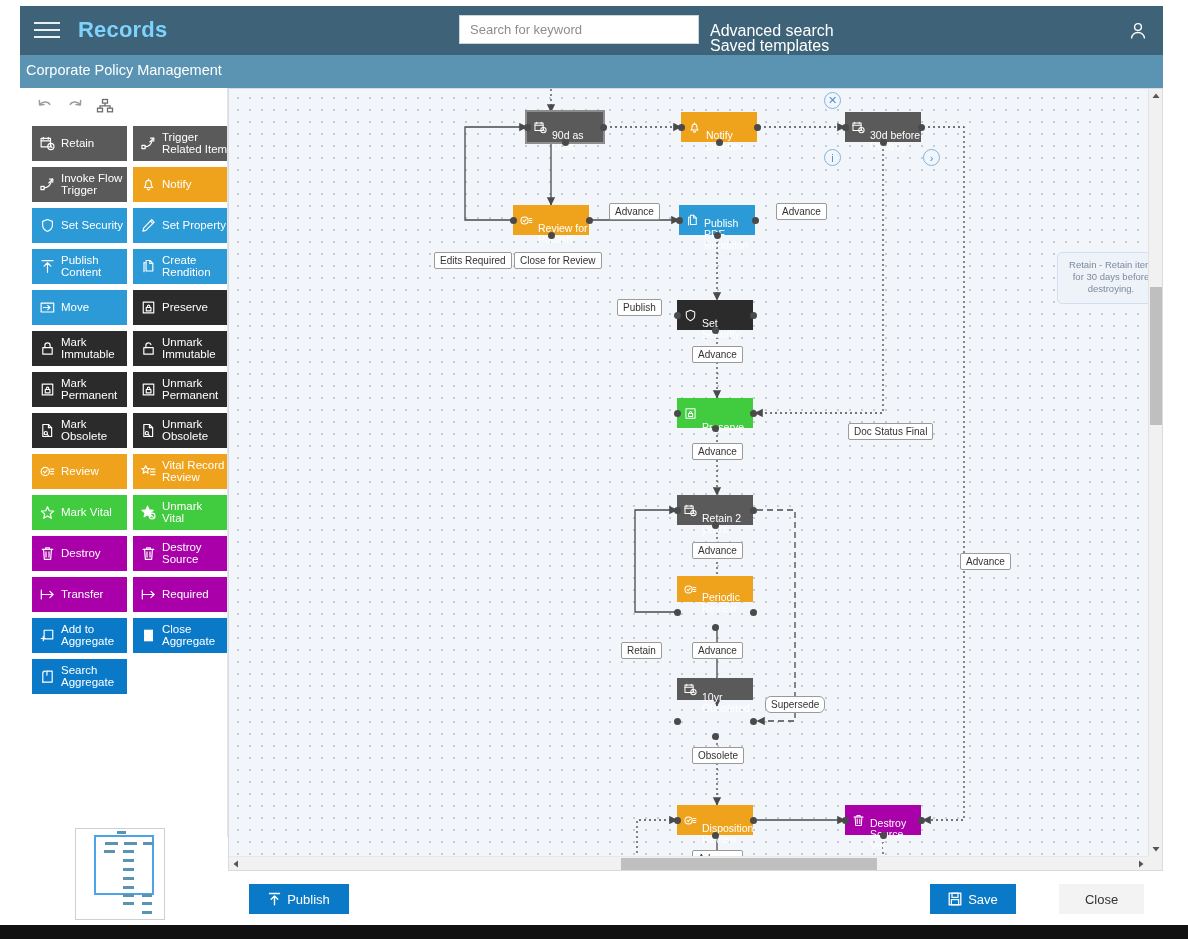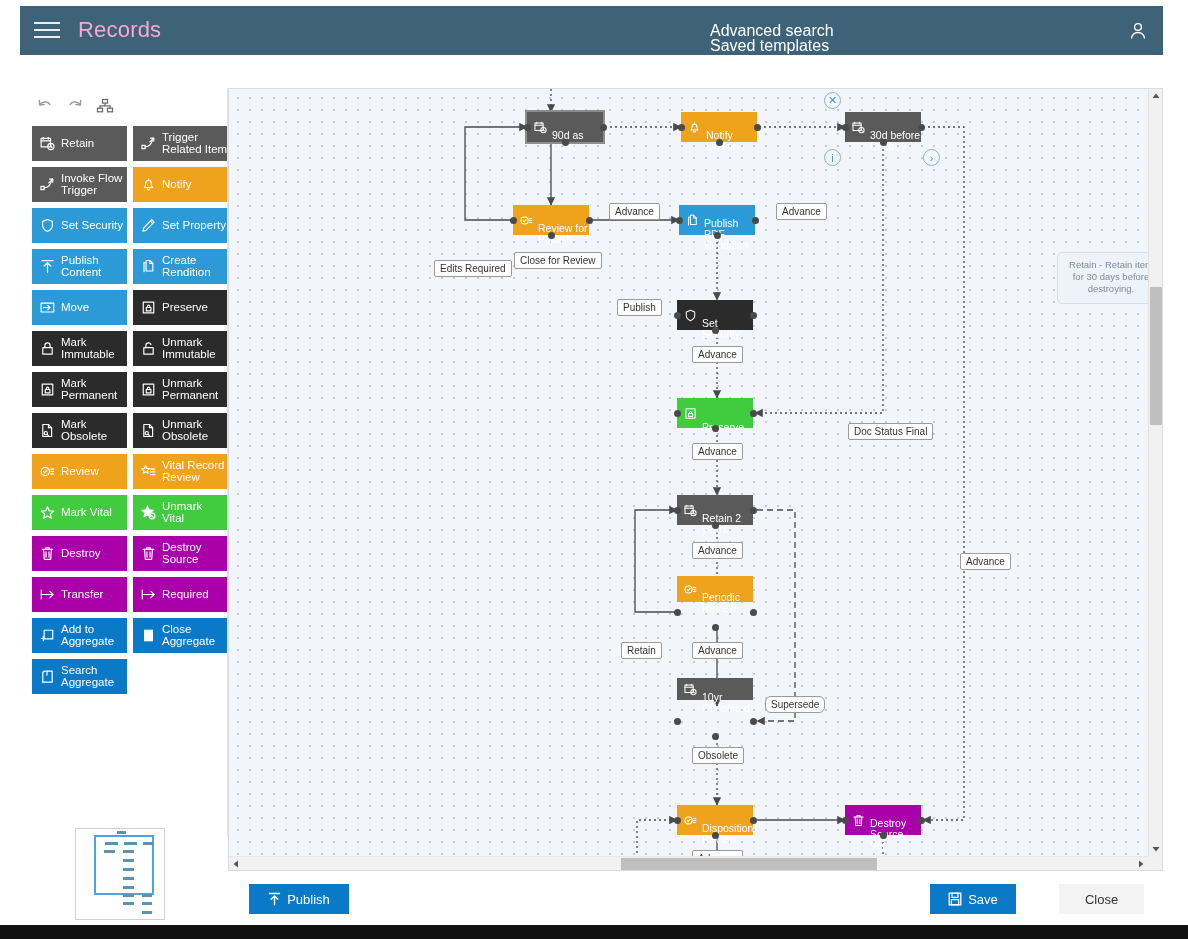--- a/index.html
+++ b/index.html
@@ -17,21 +17,21 @@
   .outer-right { position:absolute; left:1163px; top:0; width:25px; height:925px; background:#ffffff; }
 
   
   .topbar {
     position:absolute; left:20px; top:6px; width:1143px; height:49px;
     background:#3e6277;
   }
   .hamburger { position:absolute; left:14px; top:16px; width:28px; height:18px; cursor:pointer; }
   .hamburger i { display:block; height:2px; background:#e9eff3; margin-bottom:5px; width:26px; }
   .app-title {
-    position:absolute; left:58px; top:11px; font-size:22px; color:#f9a8d4; font-weight:400;
+    position:absolute; left:58px; top:11px; font-size:22px; color:#7dd3fc; font-weight:700;
     letter-spacing:.2px;
   }
   .search-wrap { position:absolute; left:439px; top:9px; width:240px; height:29px; }
   .search-input {
     width:240px; height:29px; border:1px solid #cdd5da; background:#ffffff;
     font-family:"Liberation Sans", sans-serif; font-size:13px; color:#555;
     padding:0 10px; outline:none;
   }
   .search-input::placeholder { color:#8d8d8d; }
   .adv-links { position:absolute; left:690px; top:17px; line-height:15px; }
@@ -168,34 +168,40 @@
   <div class="outer-right"></div>
 
   <div class="topbar">
     <div class="hamburger">
       <i></i>
         <i></i>
         <i></i>
     </div>
     <div class="app-title">Records</div>
 
+    <div class="search-wrap">
+      <input class="search-input" type="text" placeholder="Search for keyword" style="">
+    </div>
 
     <div class="adv-links">
       <a>Advanced search</a>
       <a>Saved templates</a>
     </div>
 
     <div class="user-icon">
       <svg width="22" height="22" viewBox="0 0 22 22">
         <circle cx="11" cy="7" r="3.4" fill="none" stroke="#ffffff" stroke-width="1.4"></circle>
         <path d="M4.5 18.5c0-3.6 2.9-6 6.5-6s6.5 2.4 6.5 6" fill="none" stroke="#ffffff" stroke-width="1.4"></path>
       </svg>
     </div>
   </div>
 
+  <div class="subbar">
+    <span>Corporate Policy Management</span>
+  </div>
 
   <div class="palette">
     <div class="pal-tools">
       <div class="tool-btn" style="left:12px">
         <svg width="18" height="16" viewBox="0 0 18 16">
           <path d="M4 6.5C6.5 3 12 3.2 13.8 6.4" fill="none" stroke="#9b9b9b" stroke-width="1.5" stroke-linecap="round"></path>
           <path d="M3.4 2.6 L3.6 7 L8 6.6" fill="none" stroke="#9b9b9b" stroke-width="1.5" stroke-linecap="round" stroke-linejoin="round"></path>
         </svg>
       </div>
       <div class="tool-btn" style="left:42px">
@@ -738,21 +744,21 @@
             </svg>
           </span>
           <span class="nlbl">Destroy
 Source Ver</span>
         </div>
         <div class="port" style="left: 612.5px; top: 727.5px;"></div>
         <div class="port" style="left: 688.5px; top: 727.5px;"></div>
         <div class="port" style="left: 650.5px; top: 742.5px;"></div>
         <div class="edgelbl" style="left: 380px; top: 114px;">Advance</div>
         <div class="edgelbl" style="left: 547px; top: 114px;">Advance</div>
-        <div class="edgelbl" style="left: 205px; top: 171px;">Edits Required</div>
+        <div class="edgelbl" style="left: 205px; top: 163px;">Edits Required</div>
         <div class="edgelbl" style="left: 285px; top: 163px;">Close for Review</div>
         <div class="edgelbl" style="left: 388px; top: 210px;">Publish</div>
         <div class="edgelbl" style="left: 463px; top: 257px;">Advance</div>
         <div class="edgelbl" style="left: 619px; top: 334px;">Doc Status Final</div>
         <div class="edgelbl" style="left: 463px; top: 354px;">Advance</div>
         <div class="edgelbl" style="left: 463px; top: 453px;">Advance</div>
         <div class="edgelbl" style="left: 392px; top: 553px;">Retain</div>
         <div class="edgelbl" style="left: 463px; top: 553px;">Advance</div>
         <div class="edgelbl" style="left: 536px; top: 607px; border-radius: 6px;">Supersede</div>
         <div class="edgelbl" style="left: 731px; top: 464px;">Advance</div>

